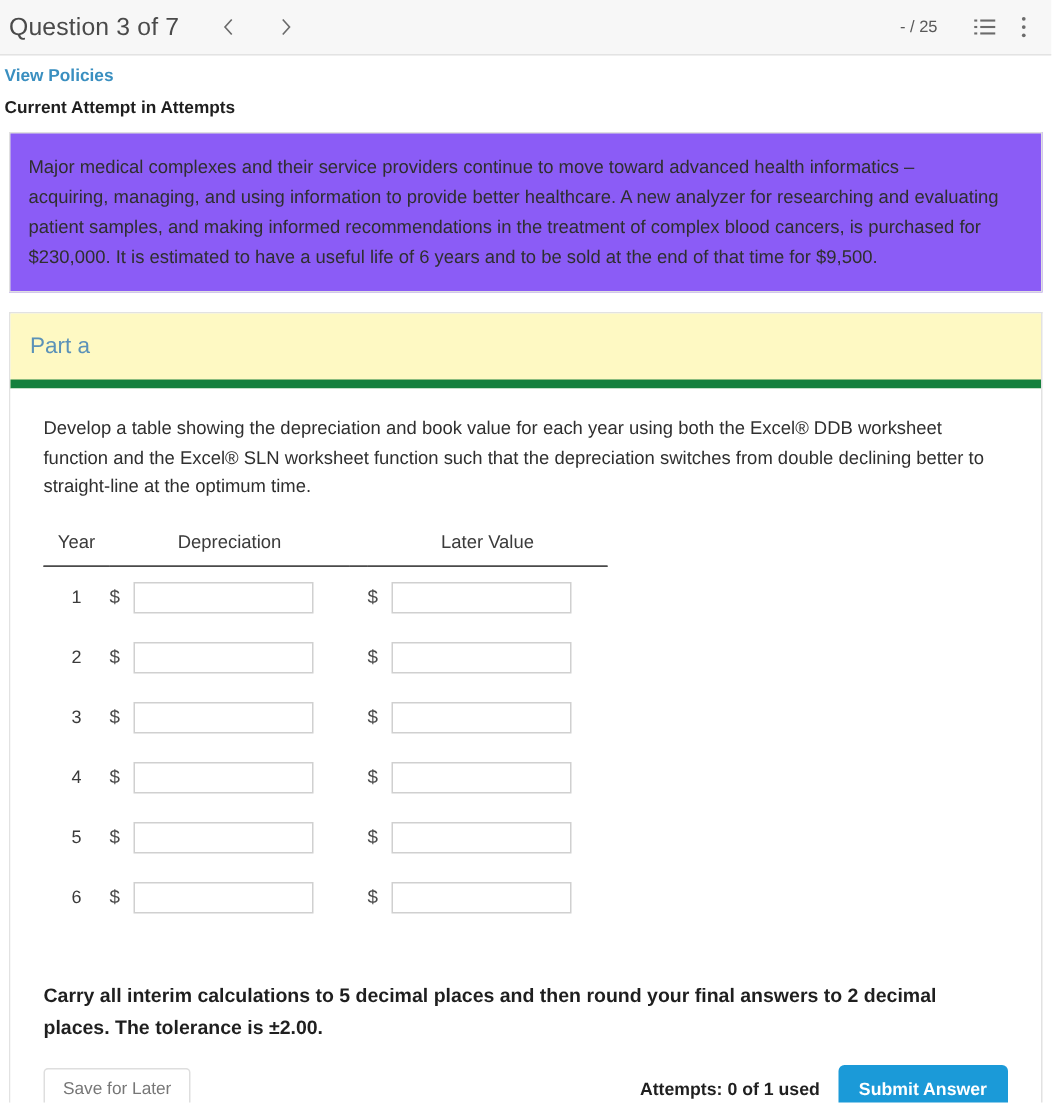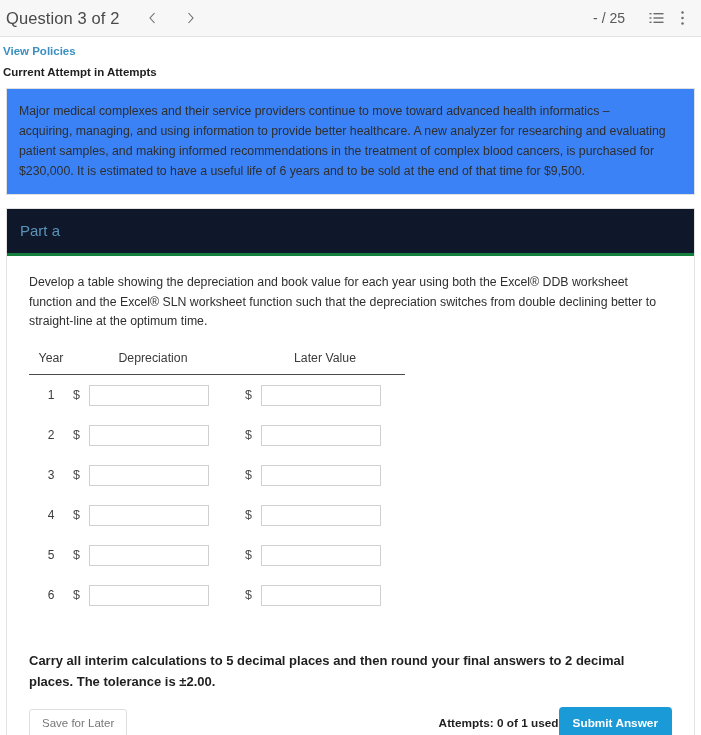--- a/index.html
+++ b/index.html
@@ -37,21 +37,21 @@
     display: flex;
     align-items: center;
     justify-content: center;
     cursor: pointer;
   }
   .navbtn svg { display: block; }
   .nav-prev { margin-left: 20px; }
   .nav-next { margin-left: 12px; }
   .qbar-spacer { flex: 1 1 auto; }
   .qbar-score {
-    font-size: 14px;
+    font-size: 11px;
     color: #585858;
     white-space: nowrap;
     margin-right: 16px;
   }
   .icon-btn {
     width: 22px;
     height: 22px;
     display: flex;
     align-items: center;
     justify-content: center;
@@ -74,41 +74,41 @@
     margin: 7px 0 0 3px;
     font-size: 11.5px;
     font-weight: bold;
     color: #1f1f1f;
   }
 
   
   .qcard {
     margin: 10px 6px 0 6px;
     border: 1px solid #e0e0e0;
-    background: #3b82f6;
+    background: #8b5cf6;
     padding: 13px 28px 12px 12px;
     box-sizing: border-box;
   }
   .qcard p {
     margin: 0;
     font-size: 12.3px;
     line-height: 1.62;
     color: #2f2f2f;
   }
 
   
   .part-wrap {
     margin: 13px 6px 0 6px;
     border: 1px solid #e2e2e2;
     border-bottom: none;
     box-sizing: border-box;
   }
   .part-head {
-    background: #0f172a;
-    border-bottom: 3px solid #15803d;
+    background: #fef9c3;
+    border-bottom: 6px solid #15803d;
     padding: 13px 0 13px 13px;
   }
   .part-head-title {
     font-size: 15px;
     color: #5b92b8;
   }
   .part-body {
     background: #ffffff;
     padding: 17px 22px 0 22px;
   }
@@ -196,20 +196,21 @@
     border: 1px solid #dedede;
     border-radius: 3px;
     padding: 7px 12px;
     cursor: pointer;
   }
   .footer-spacer { flex: 1 1 auto; }
   .attempts {
     font-size: 11.8px;
     font-weight: bold;
     color: #1f1f1f;
+    margin-right: 12px;
     white-space: nowrap;
   }
   .submit-btn {
     font-family: "Liberation Sans", sans-serif;
     font-size: 11.8px;
     font-weight: bold;
     color: #ffffff;
     background: #1b9ad8;
     border: none;
     border-radius: 4px;
@@ -218,21 +219,21 @@
     white-space: nowrap;
   }
 </style>
 </head>
 <body>
 
 
 
 
 <div class="qbar">
-  <span class="qbar-title">Question 3 of 2</span>
+  <span class="qbar-title">Question 3 of 7</span>
 
   <div class="navbtn nav-prev">
     <span>
       <svg width="11" height="14" viewBox="0 0 11 14">
         <polyline points="7.5,2 3,7 7.5,12" fill="none" stroke="#6b6b6b" stroke-width="1.1"></polyline>
       </svg>
     </span>
   </div>
 
   <div class="navbtn nav-next">

